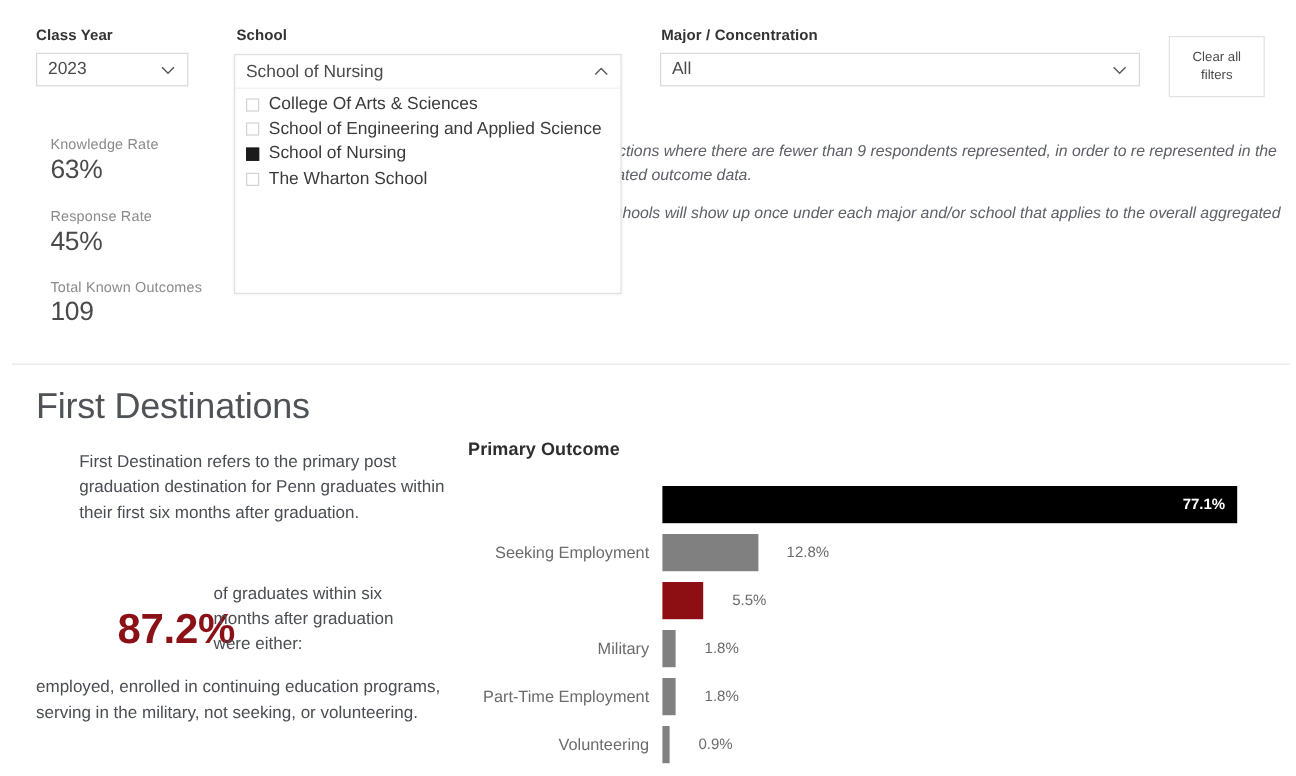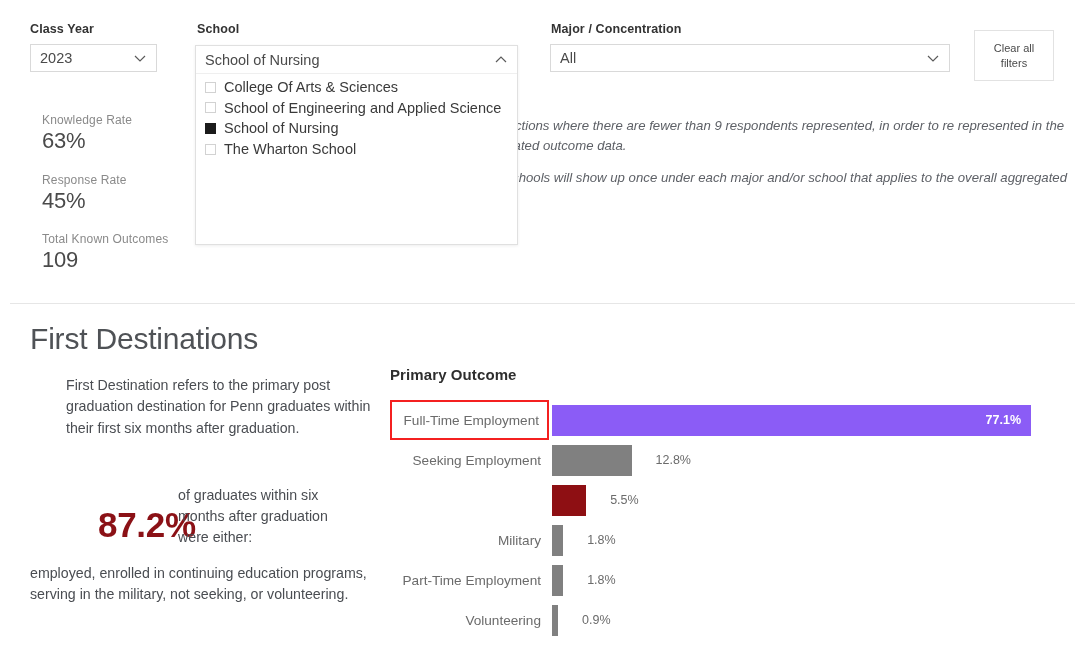--- a/index.html
+++ b/index.html
@@ -334,23 +334,22 @@
 <div class="abs" id="big-stat">87.2%</div>
 
 <div class="abs" id="big-stat-caption">of graduates within six months after graduation were either:</div>
 
 <div class="abs" id="closing-paragraph">employed, enrolled in continuing education programs, serving in the military, not seeking, or volunteering.</div>
 
 <div class="abs" id="chart-title">Primary Outcome</div>
 
 <div class="abs" id="chart-area">
     <div class="bar-row highlight" style="top: 0px;">
-      <div class="bar-cat">Full-Time Employment</div>
-      <div class="bar-track">
-        <div class="bar" style="width: 479px; background: #8b5cf6;">
+      <div class="bar-track">
+        <div class="bar" style="width: 479px; background: #000000;">
           <span class="bar-value-in">77.1%</span>
         </div>
       </div>
     </div>
     <div class="bar-row" style="top: 40px;">
       <div class="bar-cat">Seeking Employment</div>
       <div class="bar-track">
         <div class="bar" style="width: 79.5227px; background: rgb(128, 128, 128);"></div>
         <span class="bar-value-out">12.8%</span>
       </div>

